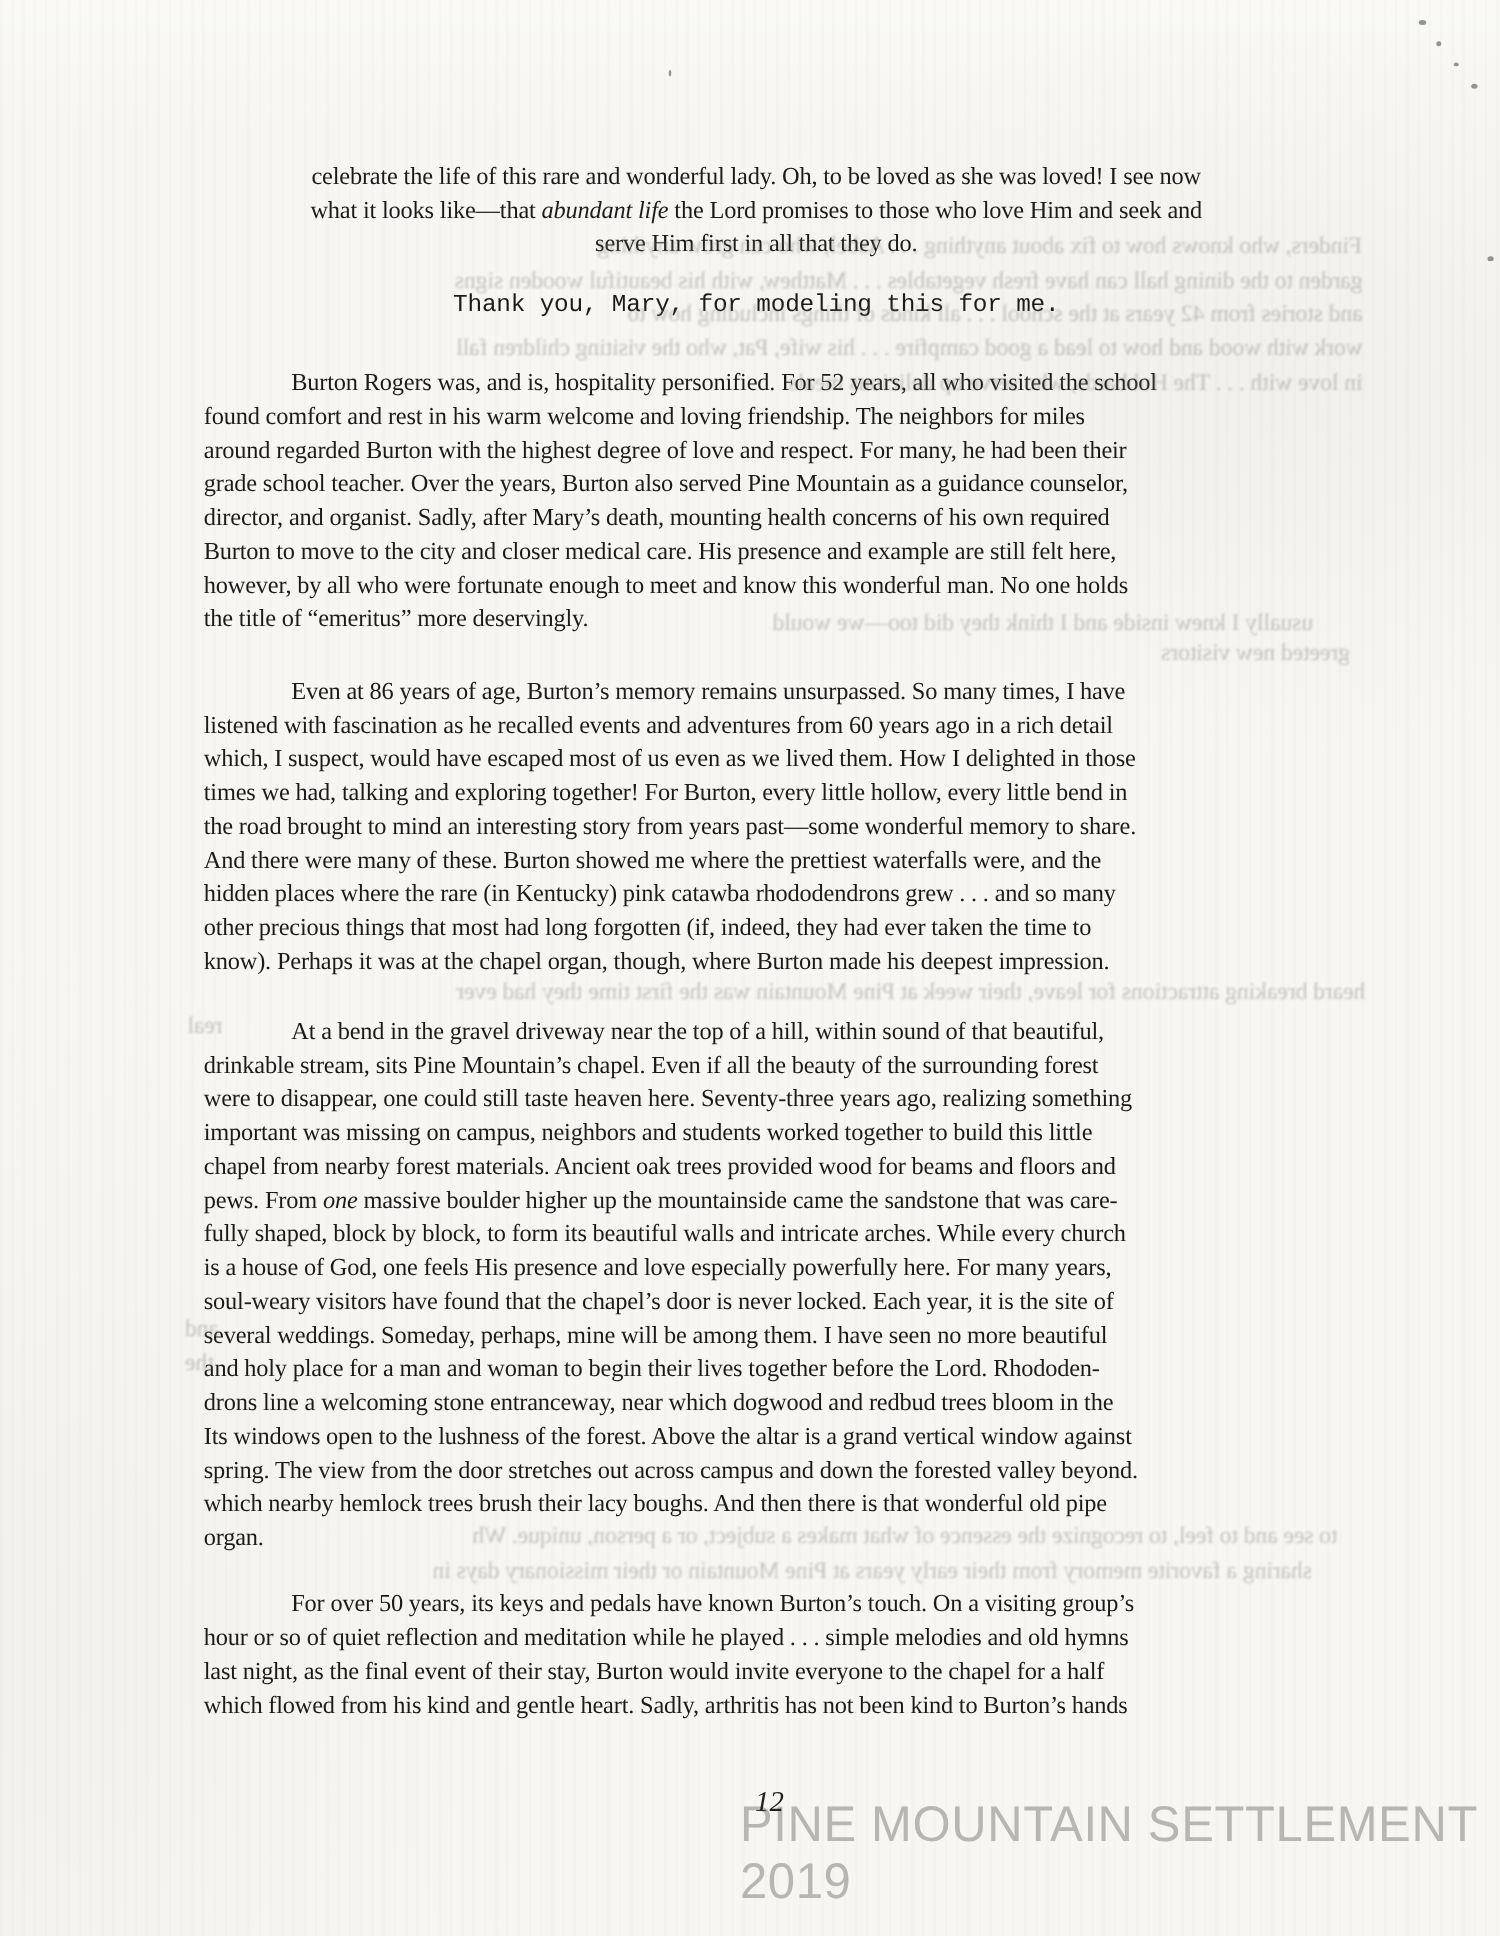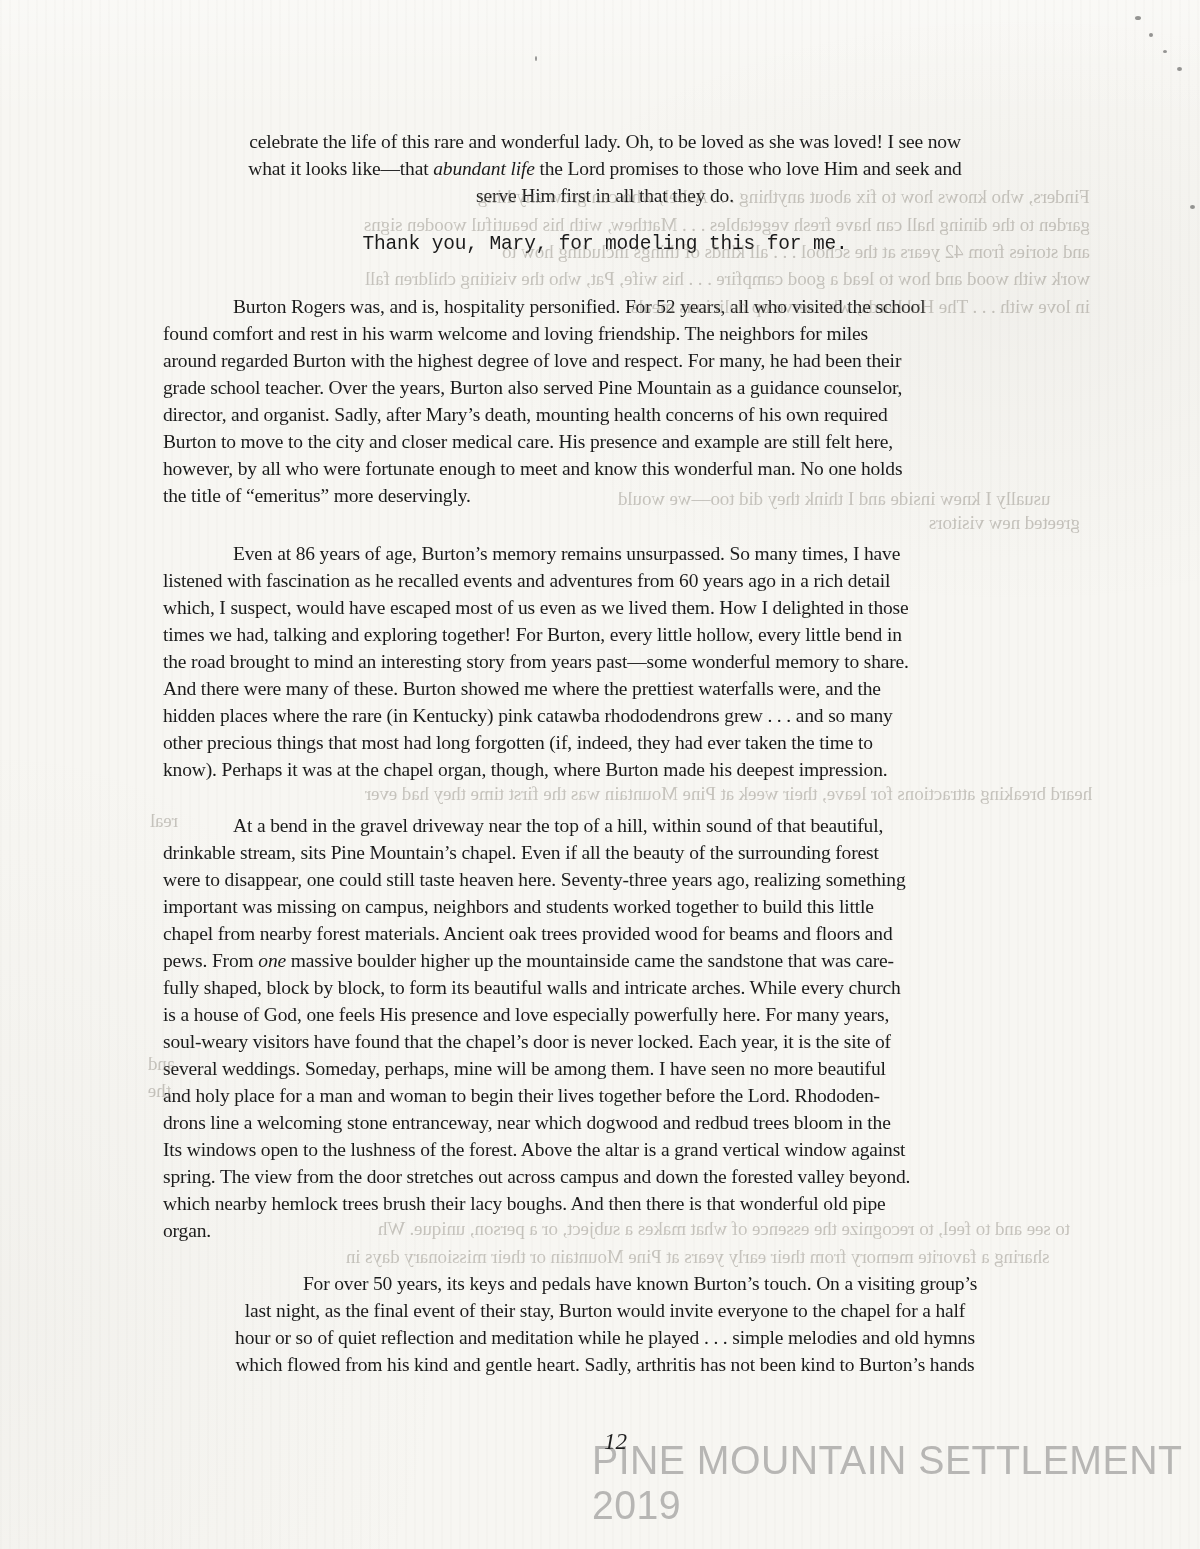--- a/index.html
+++ b/index.html
@@ -101,24 +101,24 @@
         <div class="line">is a house of God, one feels His presence and love especially powerfully here. For many years,</div>
         <div class="line">soul-weary visitors have found that the chapel’s door is never locked. Each year, it is the site of</div>
         <div class="line">several weddings. Someday, perhaps, mine will be among them. I have seen no more beautiful</div>
         <div class="line">and holy place for a man and woman to begin their lives together before the Lord. Rhododen-</div>
         <div class="line">drons line a welcoming stone entranceway, near which dogwood and redbud trees bloom in the</div>
         <div class="line">Its windows open to the lushness of the forest. Above the altar is a grand vertical window against</div>
         <div class="line">spring. The view from the door stretches out across campus and down the forested valley beyond.</div>
         <div class="line">which nearby hemlock trees brush their lacy boughs. And then there is that wonderful old pipe</div>
         <div class="line">organ.</div>
       </div>
-      <div class="para" style="margin-top: 26px; text-align: center;">
+      <div class="para" style="margin-top: 26px;">
         <div class="line indent">For over 50 years, its keys and pedals have known Burton’s touch. On a visiting group’s</div>
+        <div class="line">hour or so of quiet reflection and meditation while he played . . . simple melodies and old hymns</div>
         <div class="line">last night, as the final event of their stay, Burton would invite everyone to the chapel for a half</div>
-        <div class="line">hour or so of quiet reflection and meditation while he played . . . simple melodies and old hymns</div>
         <div class="line">which flowed from his kind and gentle heart. Sadly, arthritis has not been kind to Burton’s hands</div>
       </div>
     </div>
 
   <div class="page-number">12</div>
 
   <div class="watermark">PINE MOUNTAIN SETTLEMENT 2019</div>
 
 <div class="bleed" style="top: 186px; right: 110px;">Finders, who knows how to fix about anything . . . Asbel, who can grow anything</div>
     <div class="bleed" style="top: 214px; right: 110px;">garden to the dining hall can have fresh vegetables . . . Matthew, with his beautiful wooden signs</div>

